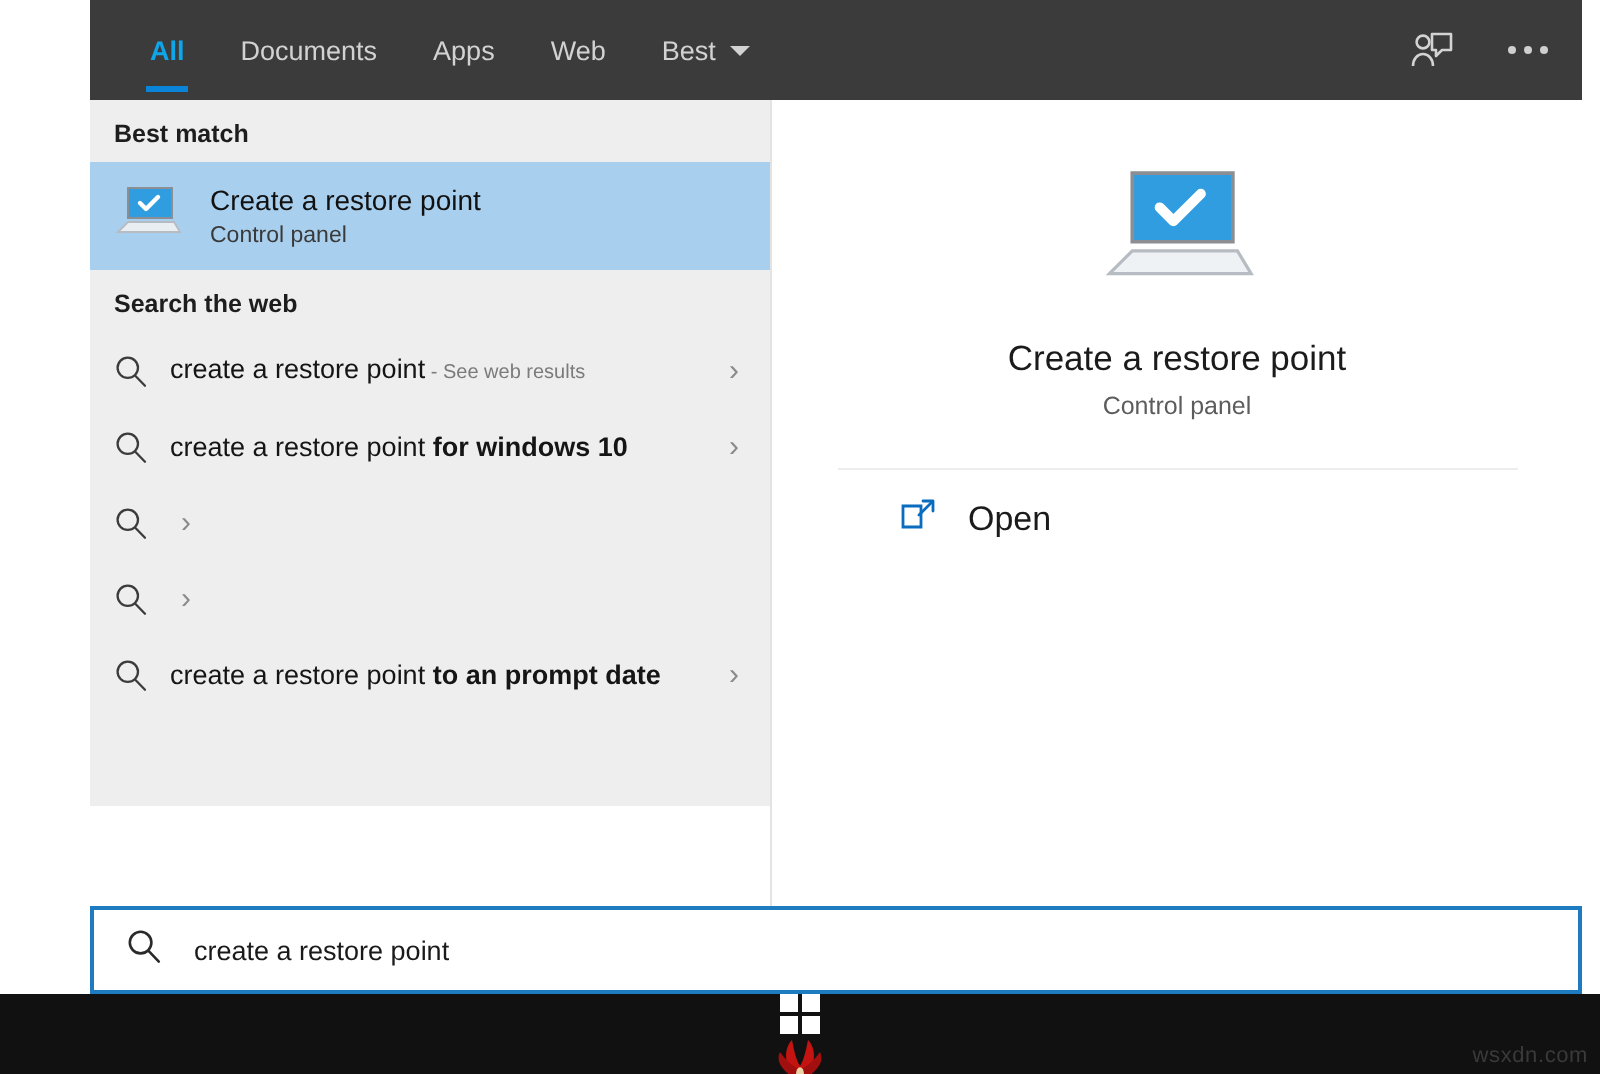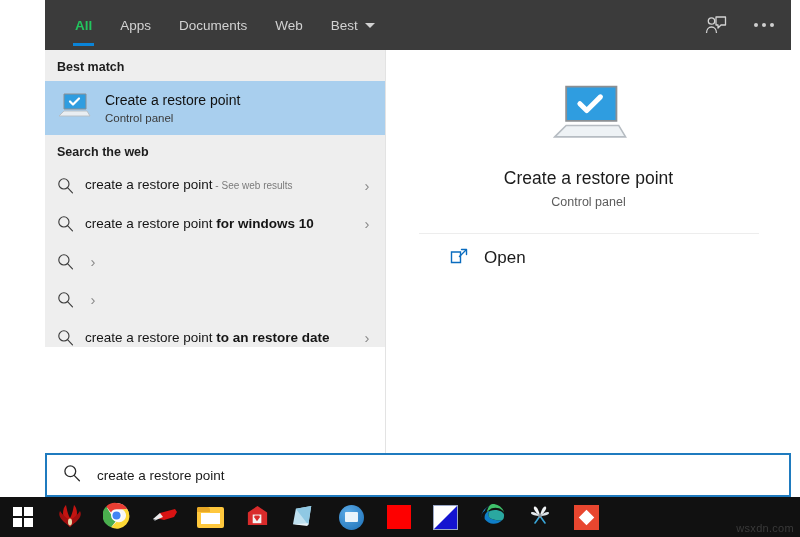--- a/index.html
+++ b/index.html
@@ -43,21 +43,21 @@
     position: relative;
     height: 50px;
     display: flex;
     align-items: center;
     padding: 0 14px;
     color: #d2d2d2;
     font-size: 13.5px;
     cursor: default;
     white-space: nowrap;
   }
-  .tab.active { color: #22c55e; font-weight: bold; }
+  .tab.active { color: #0ea5e9; font-weight: bold; }
   .tab.active .underline {
     position: absolute;
     left: 12px; right: 12px;
     bottom: 4px;
     height: 3px;
     background: #0a84d8;
   }
   .caret-down {
     display: inline-block;
     margin-left: 7px;
@@ -84,21 +84,21 @@
   .body {
     position: absolute;
     left: 0; top: 50px;
     width: 746px;
     height: 403px;
   }
   .left-pane {
     position: absolute;
     left: 0; top: 0;
     width: 340px;
-    height: 297px;
+    height: 353px;
     background: #eeeeee;
     overflow: hidden;
   }
   .right-pane {
     position: absolute;
     left: 340px; top: 0;
     width: 406px;
     height: 403px;
     background: #ffffff;
     border-left: 1px solid #e3e3e3;
@@ -207,20 +207,21 @@
   
   .taskbar {
     position: absolute;
     left: 0;
     top: 497px;
     width: 800px;
     height: 40px;
     background: #111111;
     display: flex;
     align-items: center;
+    flex-direction: column;
   }
   .tb-item {
     width: 47px;
     height: 40px;
     display: flex;
     align-items: center;
     justify-content: center;
     position: relative;
     cursor: default;
   }
@@ -282,24 +283,24 @@
 <div id="root">
 
   <div class="flyout">
 
     <div class="tabstrip">
       <div class="tab active">
         <span>All</span>
         <span class="underline"></span>
       </div>
       <div class="tab">
+        <span>Documents</span>
+      </div>
+      <div class="tab">
         <span>Apps</span>
-      </div>
-      <div class="tab">
-        <span>Documents</span>
       </div>
       <div class="tab">
         <span>Web</span>
       </div>
       <div class="tab">
         <span>Best</span>
         <span class="caret-down"></span>
       </div>
 
       <div class="header-actions">
@@ -382,21 +383,21 @@
               </span>
               <span class="chev">›</span>
             </div>
             <div class="suggestion">
               <span class="sug-ico">
                 <svg width="17" height="17" viewBox="0 0 18 18">
                   <circle cx="7.3" cy="7.3" r="5.4" fill="none" stroke="#3b3b3b" stroke-width="1.2"></circle>
                   <path d="M11.4 11.6l5 5.2" stroke="#3b3b3b" stroke-width="1.2" stroke-linecap="round"></path>
                 </svg>
               </span>
-              <span class="sug-text"><span>create a restore point </span><b>to an restore date</b></span>
+              <span class="sug-text"><span>create a restore point </span><b>to an prompt date</b></span>
               <span class="chev">›</span>
             </div>
           </div>
       </div>
 
       <div class="right-pane">
         <div class="preview">
           <span>
             <svg width="78" height="64" viewBox="0 0 34 28">
               <path d="M7 2h22v15H7z" fill="#2f9de0"></path>

